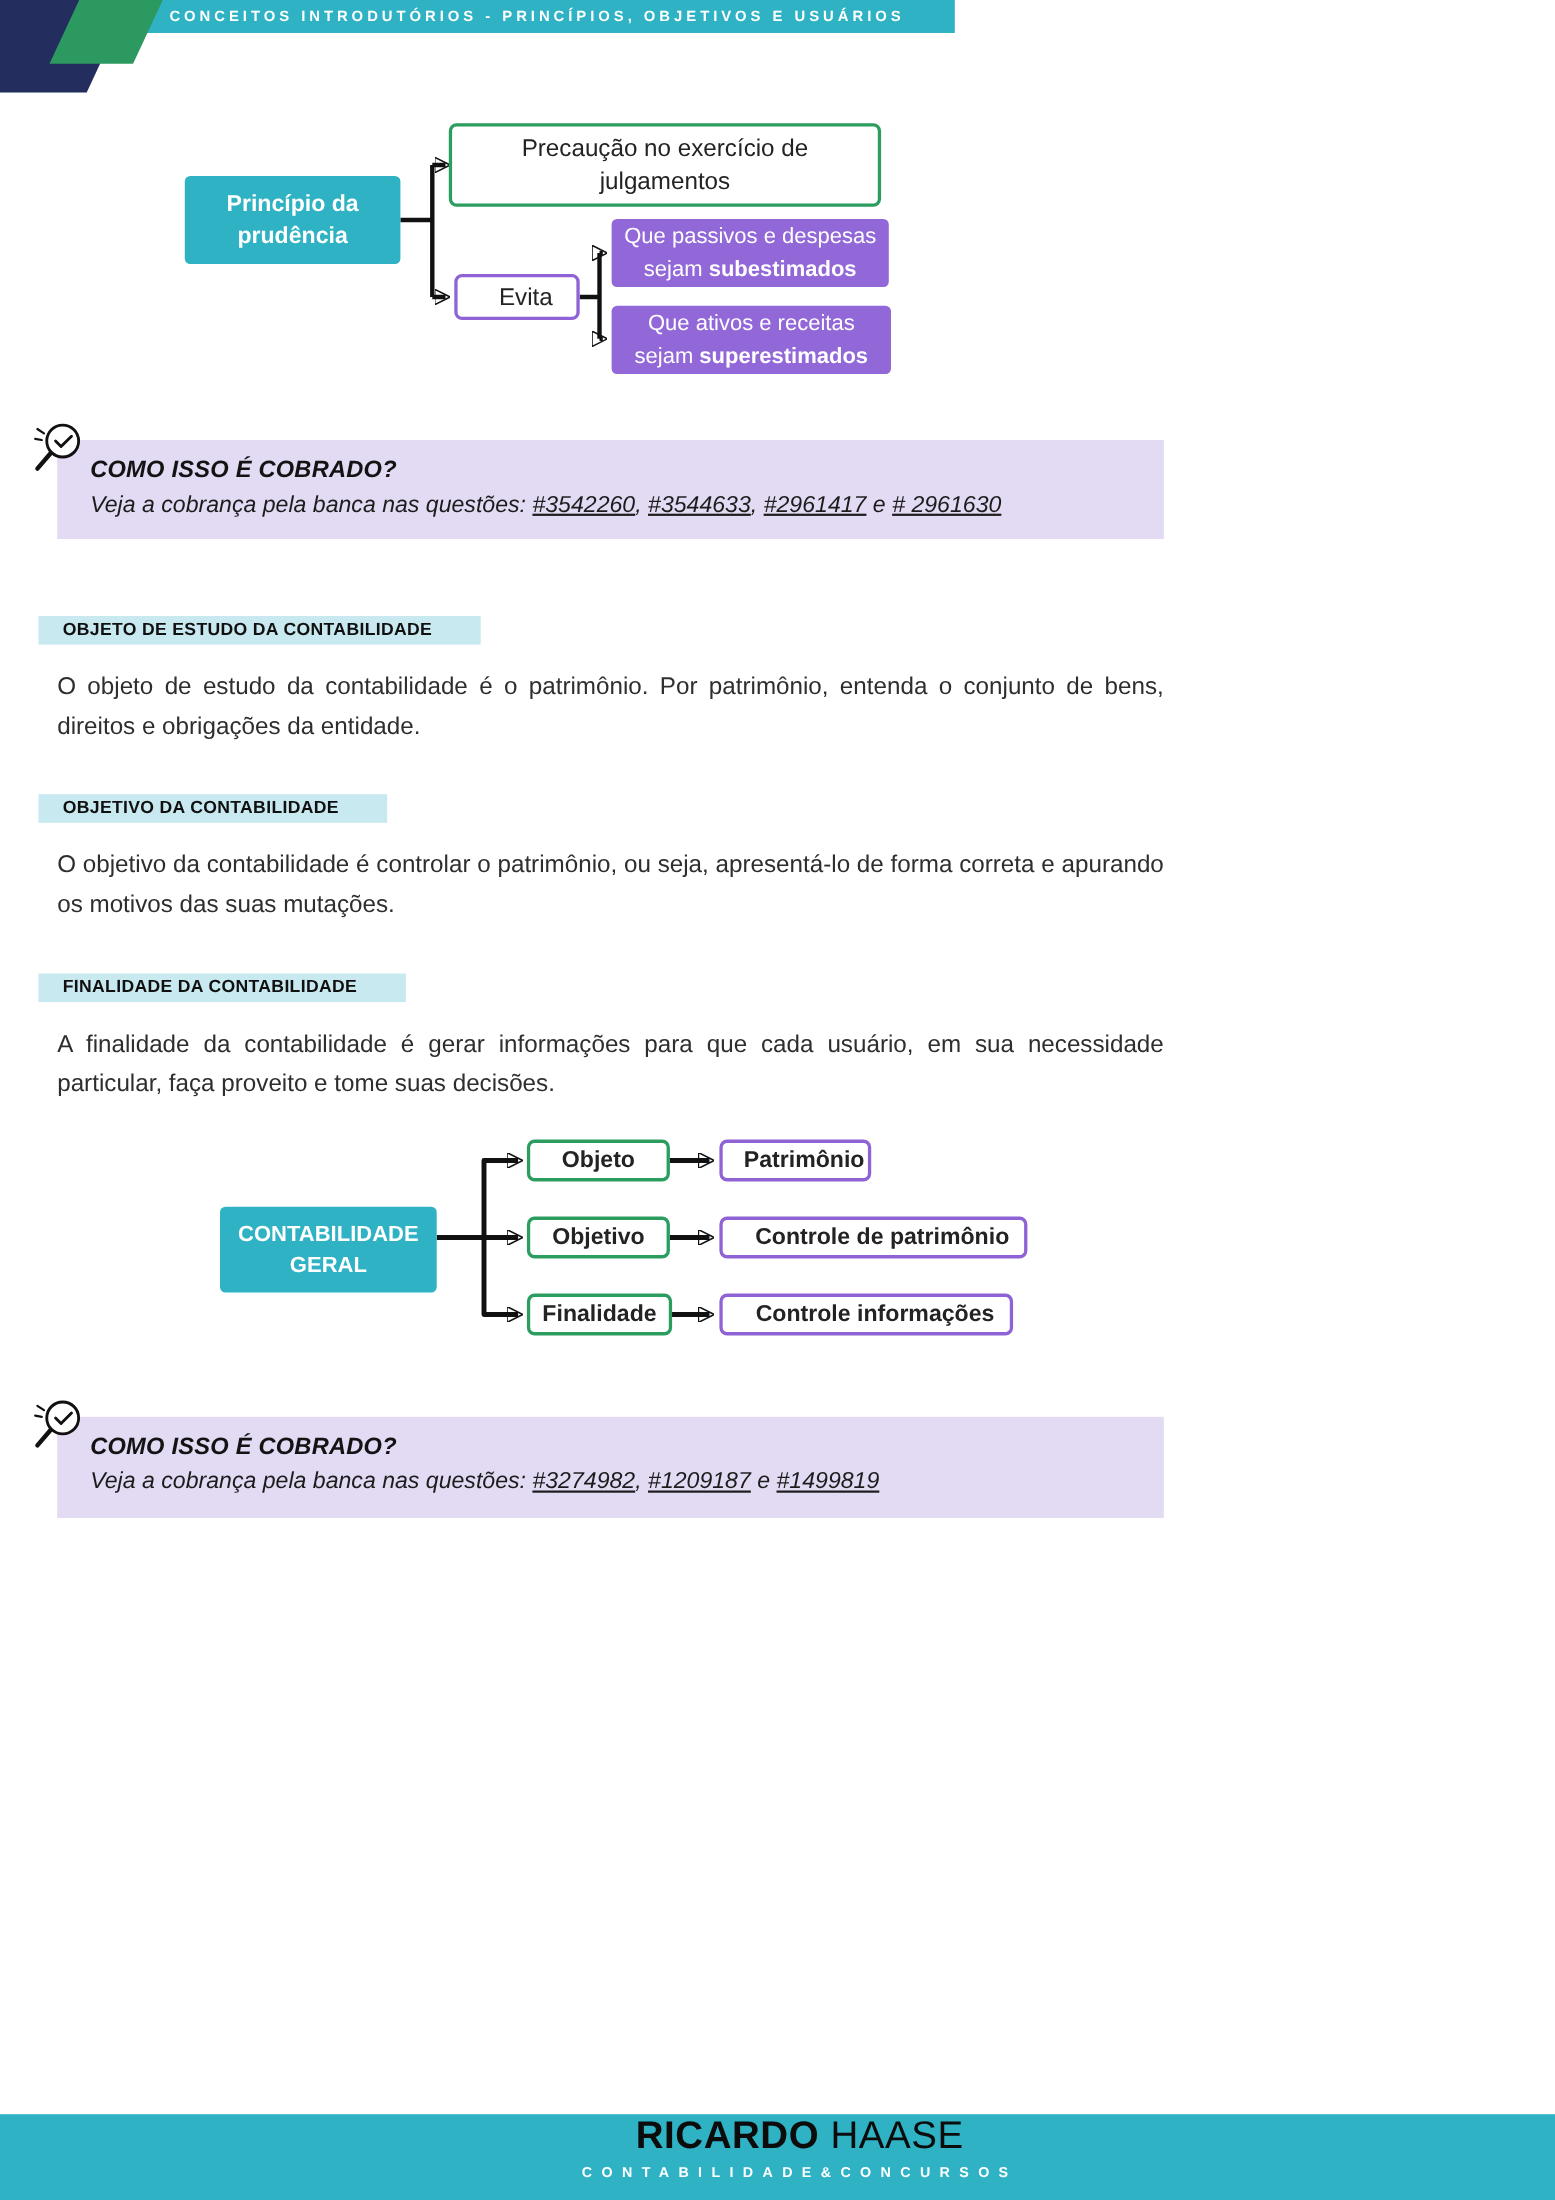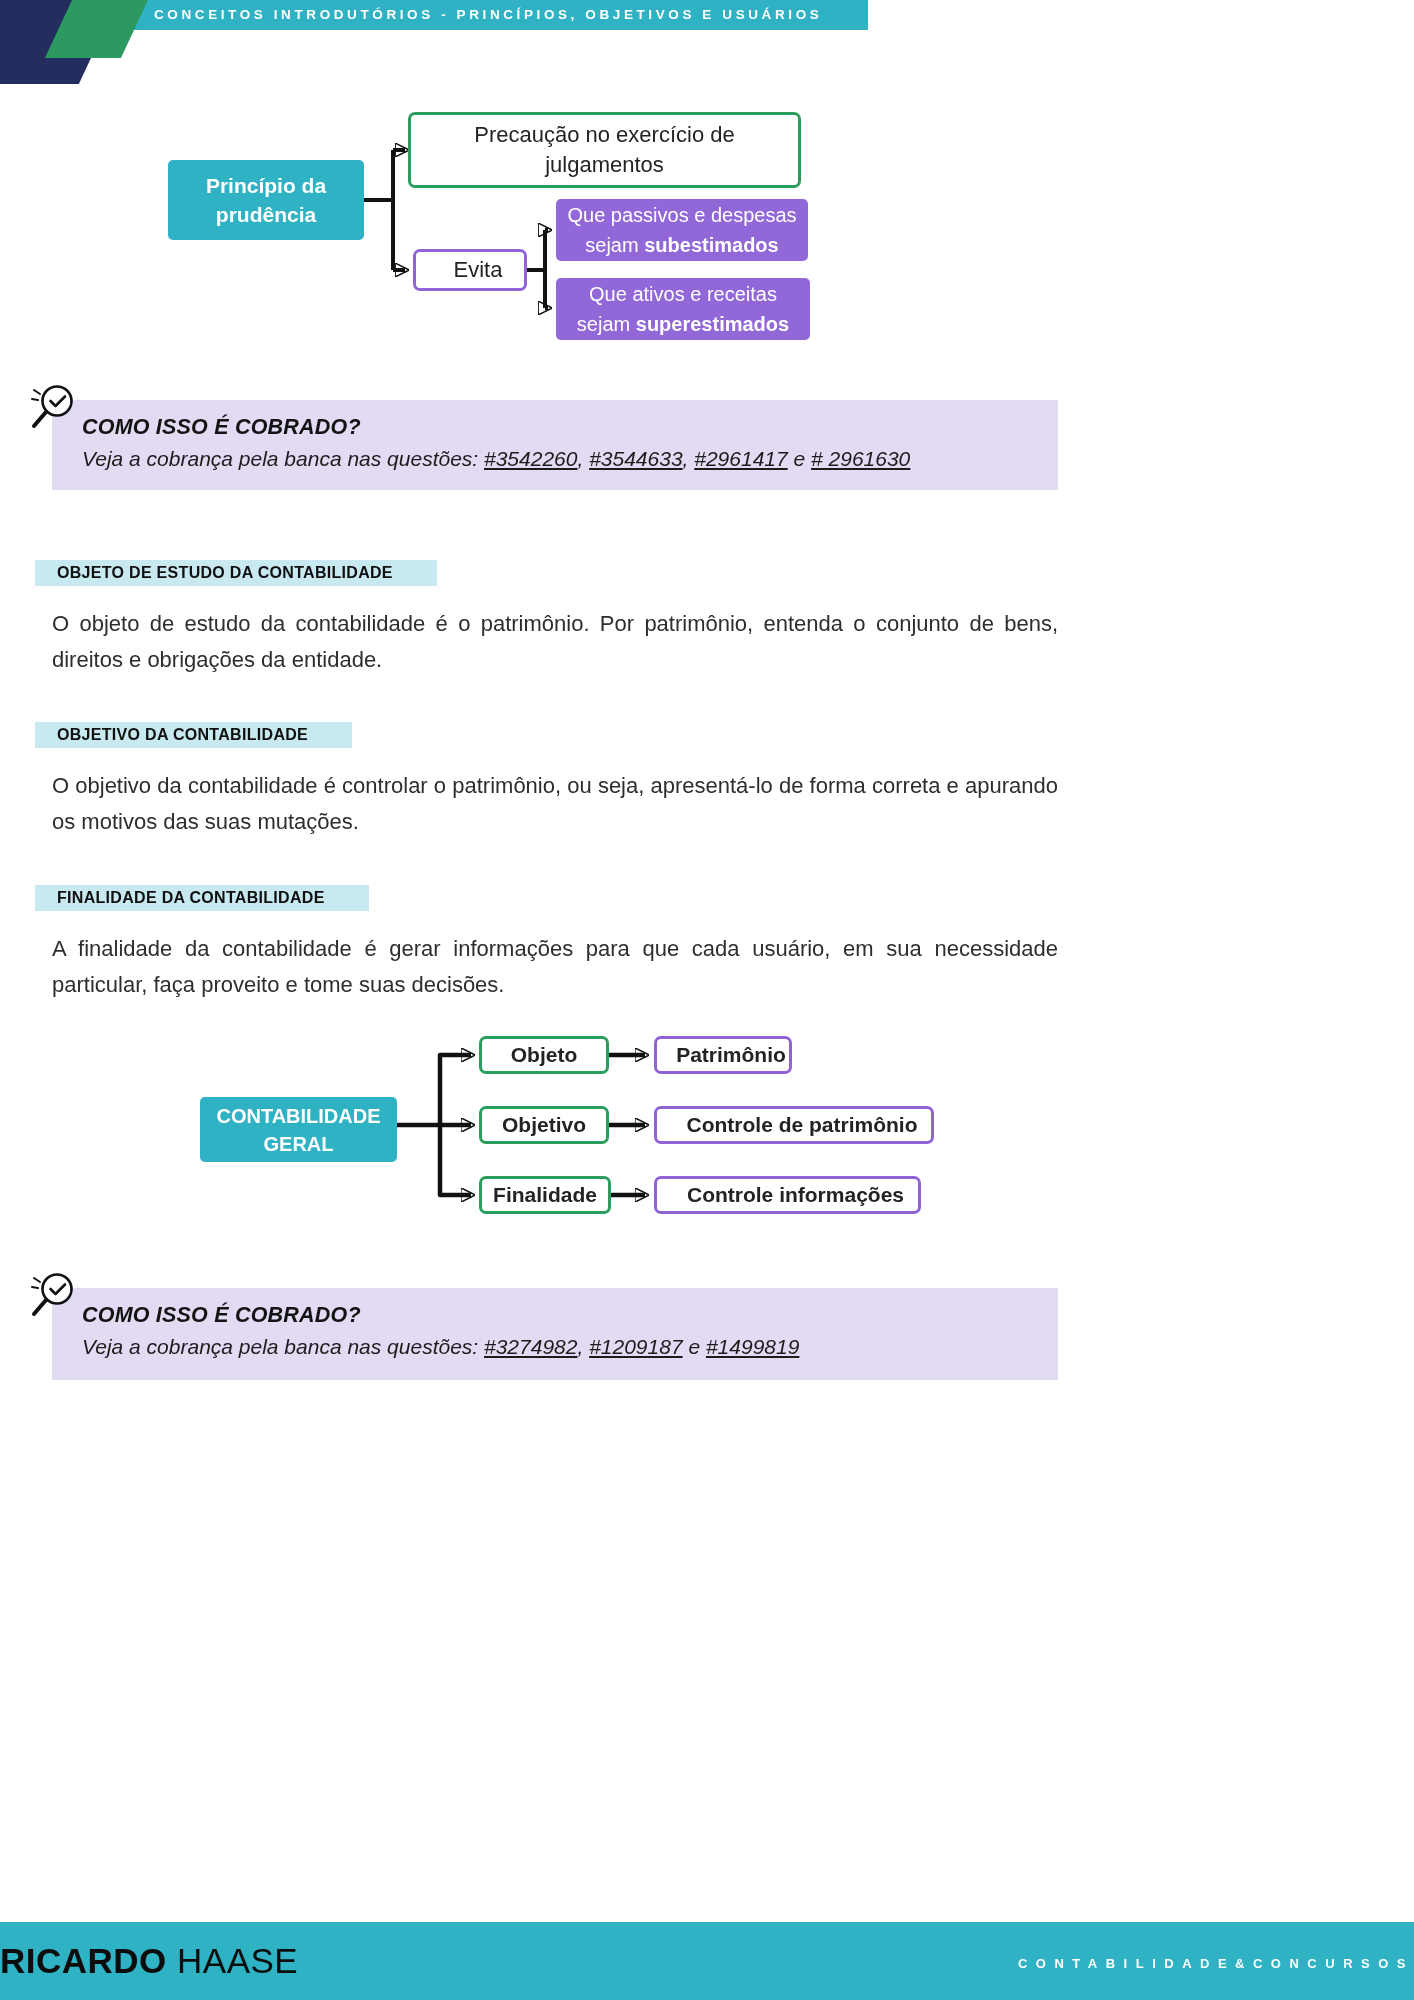--- a/index.html
+++ b/index.html
@@ -43,21 +43,21 @@
   .c-line{margin-top:7px;font-size:21px;font-style:italic;color:#1c1c1c;}
   .qlink{color:#1c1c1c;text-decoration:underline;}
   .sep{white-space:pre;}
 
   
   .sec-head{background:var(--cyanhl);padding:4px 44px 4px 22px;font-weight:700;font-size:16px;
     color:#101010;letter-spacing:.3px;white-space:nowrap;}
   .body-text{font-size:22px;line-height:36px;text-align:justify;color:var(--body);}
 
   
-  .footer-bar{background:var(--teal);display:flex;flex-direction:row;align-items:center;justify-content:space-between;}
+  .footer-bar{background:var(--teal);display:flex;flex-direction:column;align-items:center;justify-content:flex-start;padding-left:40px;}
   .f-name{font-size:35px;color:#0c0c0c;letter-spacing:.5px;}
   .f-name b{font-weight:800;}
   .f-name span{font-weight:400;}
   .f-sub{margin-top:5px;font-size:13px;font-weight:600;letter-spacing:8.5px;color:#ffffff;}
 
   svg.connector path{fill:none;stroke:#111;}
 </style>
 </head>
 <body>
 
@@ -143,21 +143,21 @@
     </defs>
     <path d="M0,105 H43 M43,35 V175" stroke-width="4.5" stroke-linejoin="round" stroke-linecap="round"></path>
     <path d="M43,35 H74" stroke-width="4.5" marker-end="url(#arr2)"></path>
     <path d="M43,105 H74" stroke-width="4.5" marker-end="url(#arr2)"></path>
     <path d="M43,175 H74" stroke-width="4.5" marker-end="url(#arr2)"></path>
     <path d="M212,35 H248" stroke-width="4.5" marker-end="url(#arr2)"></path>
     <path d="M212,105 H248" stroke-width="4.5" marker-end="url(#arr2)"></path>
     <path d="M212,175 H248" stroke-width="4.5" marker-end="url(#arr2)"></path>
   </svg>
 
-  <div class="box-teal abs" style="left:200px;top:1097px;width:197px;height:65px;font-size:20px;">
+  <div class="box-teal abs" style="left:200px;top:1097px;width:197px;height:78px;font-size:20px;">
     <span>CONTABILIDADE</span>
     <span>GERAL</span>
   </div>
 
   <div class="box-green abs bold" style="left:479px;top:1036px;width:130px;height:38px;font-size:21px;">
     <span>Objeto</span>
   </div>
   <div class="box-green abs bold" style="left:479px;top:1106px;width:130px;height:38px;font-size:21px;">
     <span>Objetivo</span>
   </div>

